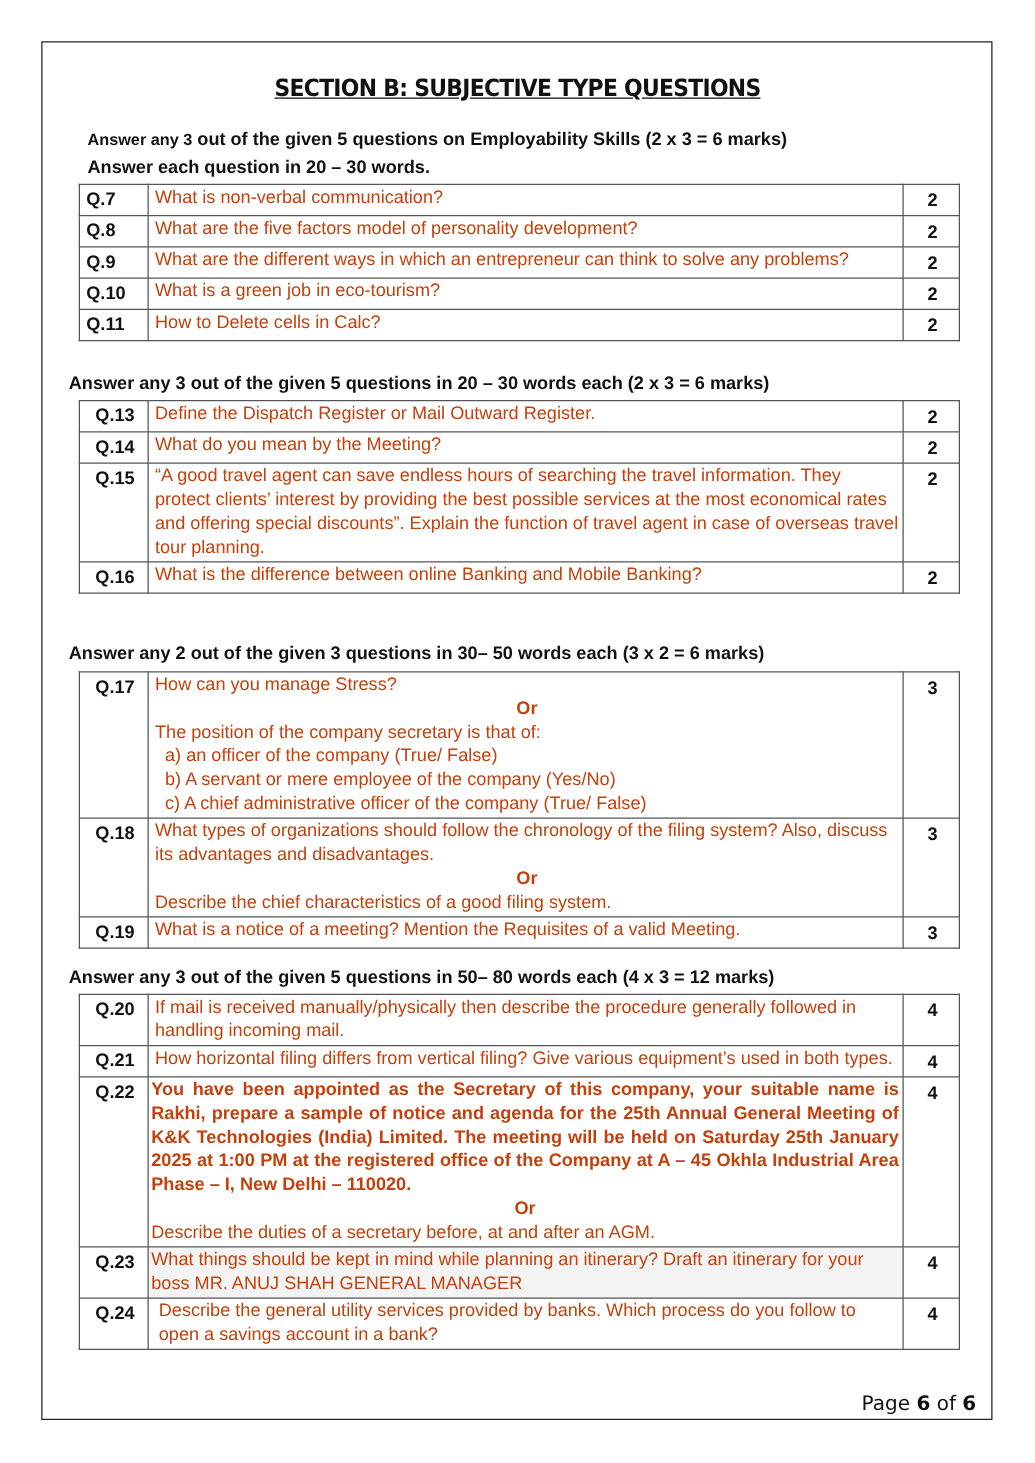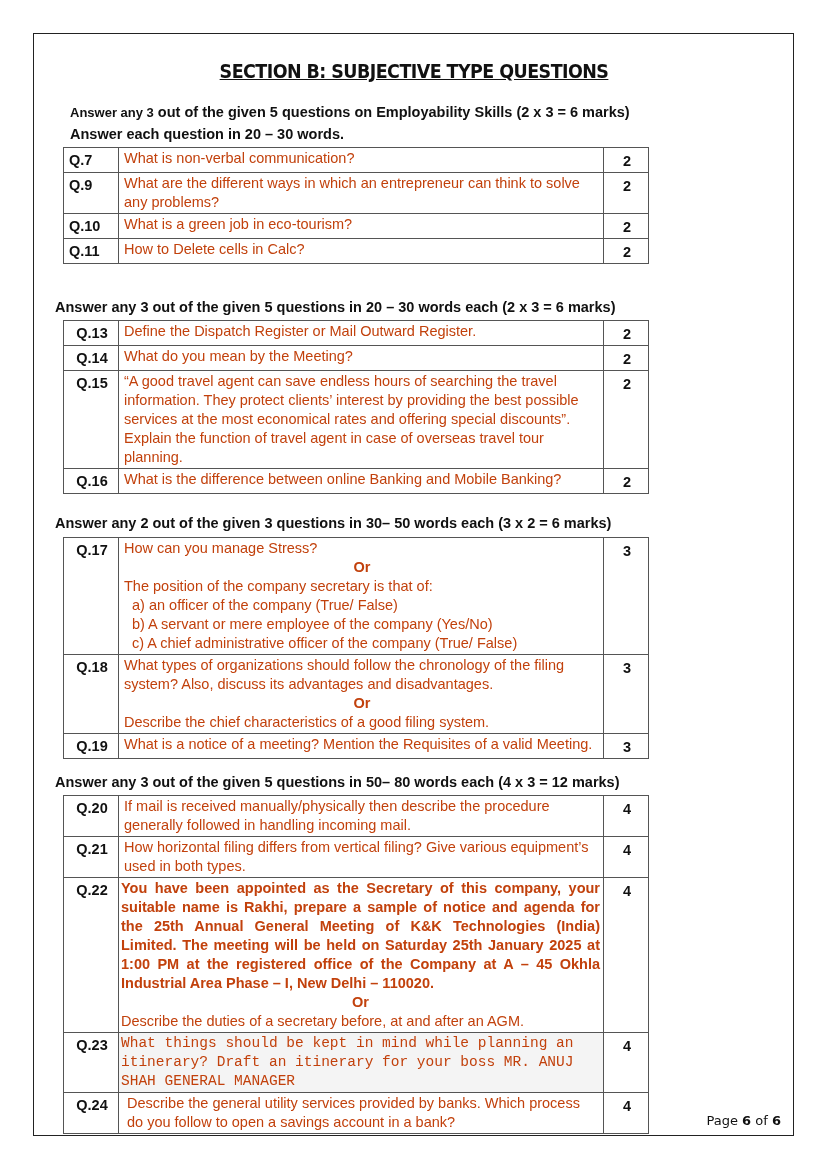--- a/index.html
+++ b/index.html
@@ -5,51 +5,56 @@
   html, body { margin: 0; padding: 0; background: #ffffff; }
   body { width: 828px; height: 1170px; position: relative; overflow: hidden;
          font-family: "Liberation Sans", sans-serif; color: #111; }
   .page-border { position: absolute; left: 33px; top: 33px; width: 761px; height: 1103px;
                  border: 1px solid #222; box-sizing: border-box; }
   .title { position: absolute; left: 0; right: 0; top: 60px; text-align: center;
            font-family: "DejaVu Sans", sans-serif; font-weight: bold; font-size: 19px;
            text-decoration: underline; letter-spacing: -0.6px; transform: scaleX(0.92); }
   .instr { position: absolute; font-weight: bold; font-size: 14.5px; white-space: nowrap; }
   .instr.small-lead .lead { font-size: 13px; }
-  table.q { position: absolute; left: 63px; width: 586px; border-collapse: collapse;
+  table.q { position: absolute; left: 63px; width: 705px; border-collapse: collapse;
             table-layout: fixed; font-size: 14.5px; }
   table.q td { border: 1px solid #555; padding: 1px 3px 1px 5px; vertical-align: top;
                line-height: 19px; }
   table.q td.qn { width: 46px; font-weight: bold; padding-top: 3px; }
   table.q td.qn.c { text-align: center; }
   table.q td.mk { width: 36px; text-align: center; font-weight: bold; padding-top: 4px; }
   table.q td.txt { color: #c2410c; }
   .or { text-align: center; font-weight: bold; }
   .opt { padding-left: 8px; }
   .just { text-align: justify; font-weight: bold; }
   .shade { background: #f4f4f4; }
   .footer { position: absolute; right: 47px; top: 1113px; font-family: "DejaVu Sans", sans-serif;
-            font-size: 13px; color: #111; }
+            font-size: 16px; color: #111; }
   .footer b { font-weight: bold; }
 </style>
 </head>
 <body>
 
 <div class="page-border"></div>
 
 <div class="title">SECTION B: SUBJECTIVE TYPE QUESTIONS</div>
 
 <div class="instr small-lead" style="left:70px; top:104px;"><span class="lead">Answer any 3</span><span> out of the given 5 questions on Employability Skills (2 x 3 = 6 marks)</span></div>
 <div class="instr" style="left:70px; top:126px;">Answer each question in 20 – 30 words.</div>
 
 <table class="q" style="top:147px;">
   <tbody>
       <tr>
     <td class="qn">Q.7</td>
     <td class="txt">What is non-verbal communication?</td>
+    <td class="mk">2</td>
+  </tr>
+  <tr>
+    <td class="qn">Q.8</td>
+    <td class="txt">What are the five factors model of personality development?</td>
     <td class="mk">2</td>
   </tr>
   <tr>
     <td class="qn">Q.9</td>
     <td class="txt">What are the different ways in which an entrepreneur can think to solve any problems?</td>
     <td class="mk">2</td>
   </tr>
   <tr>
     <td class="qn">Q.10</td>
     <td class="txt">What is a green job in eco-tourism?</td>
@@ -141,21 +146,21 @@
     <td class="qn c">Q.22</td>
     <td class="txt" style="padding-left:2px;">
       <div class="just">You have been appointed as the Secretary of this company, your suitable name is Rakhi, prepare a sample of notice and agenda for the 25th Annual General Meeting of K&amp;K Technologies (India) Limited. The meeting will be held on Saturday 25th January 2025 at 1:00 PM at the registered office of the Company at A – 45 Okhla Industrial Area Phase – I, New Delhi – 110020.</div>
       <div class="or">Or</div>
       <div>Describe the duties of a secretary before, at and after an AGM.</div>
     </td>
     <td class="mk">4</td>
   </tr>
   <tr>
     <td class="qn c">Q.23</td>
-    <td class="txt shade" style="padding-left:2px;font-family:Liberation Mono, monospace;">What things should be kept in mind while planning an itinerary?  Draft an itinerary for your boss MR. ANUJ SHAH GENERAL MANAGER</td>
+    <td class="txt shade" style="padding-left:2px;">What things should be kept in mind while planning an itinerary?  Draft an itinerary for your boss MR. ANUJ SHAH GENERAL MANAGER</td>
     <td class="mk">4</td>
   </tr>
   <tr>
     <td class="qn c">Q.24</td>
     <td class="txt" style="padding-left:8px;">Describe the general utility services provided by banks. Which process do you follow to open a savings account in a bank?</td>
     <td class="mk">4</td>
   </tr>
 </tbody>
   </table>
 

